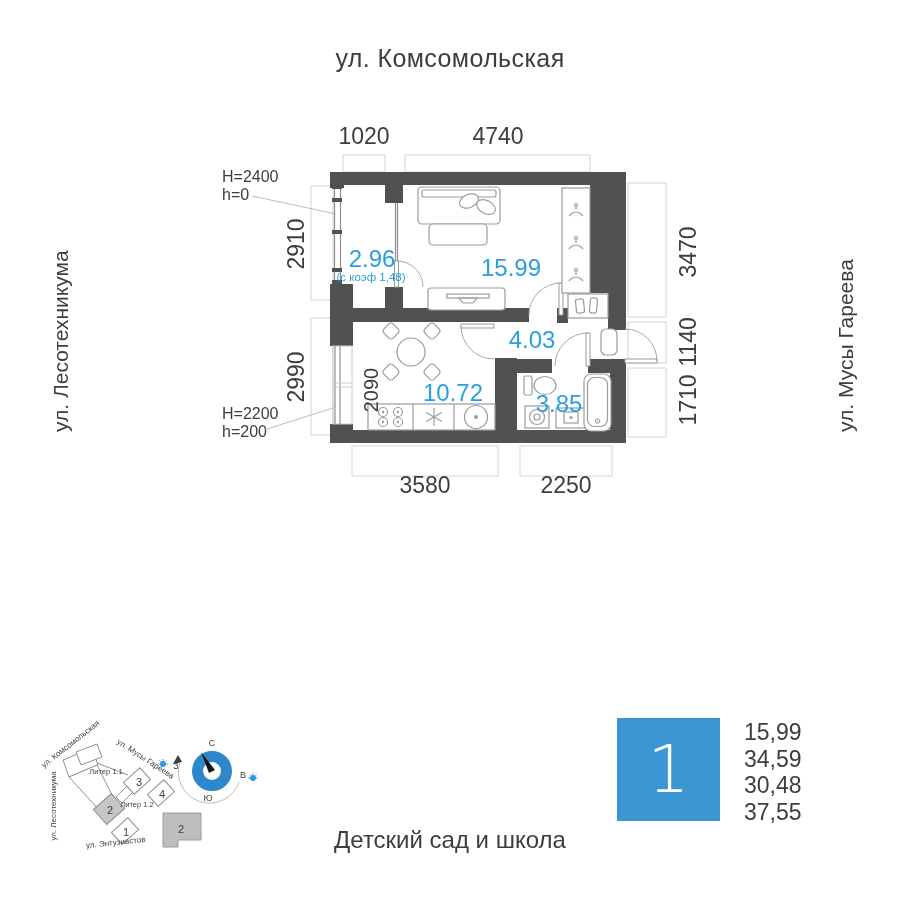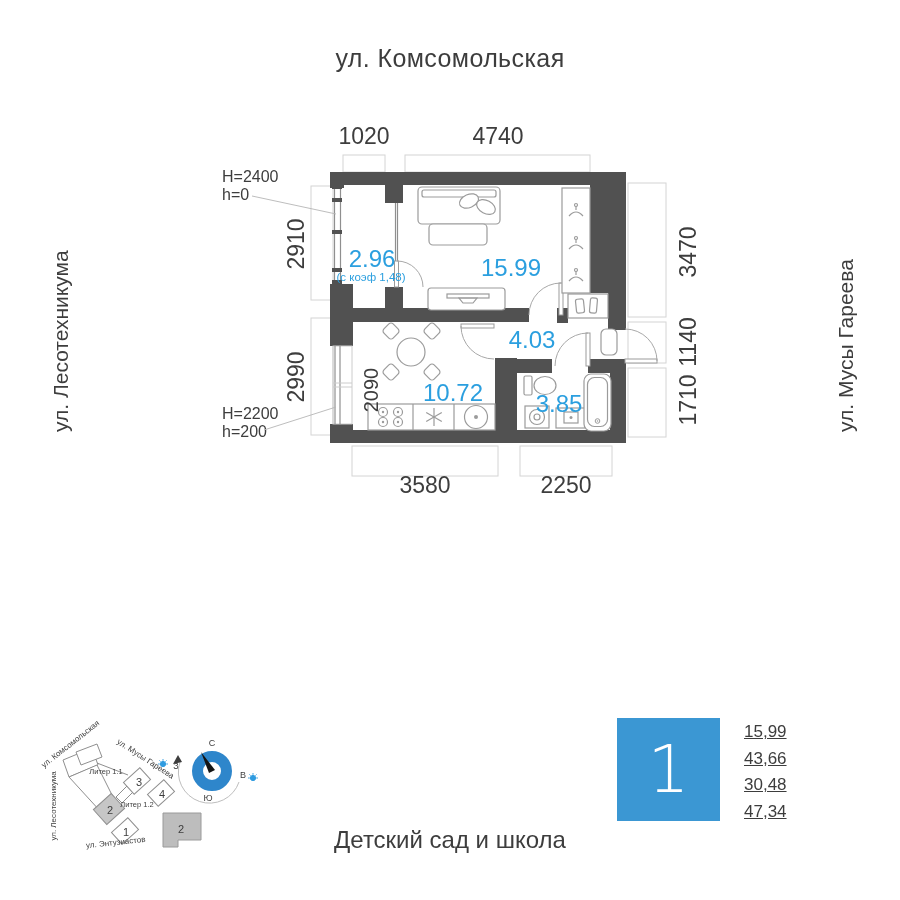--- a/index.html
+++ b/index.html
@@ -14,21 +14,21 @@
   .street-bottom{left:0;right:0;top:826px;text-align:center;font-size:24px;}
   .street-left{left:49px;top:432px;transform:rotate(-90deg);transform-origin:left top;
                font-size:21px;white-space:nowrap;}
   .street-right{left:834px;top:432px;transform:rotate(-90deg);transform-origin:left top;
                 font-size:21px;white-space:nowrap;}
   .legend{left:617px;top:718px;width:260px;height:110px;}
   .legend-square{width:103px;height:103px;background:var(--legend-blue);
                  display:flex;align-items:center;justify-content:center;}
   .legend-number{font-size:66px;font-weight:200;color:#fff;line-height:1;
                  font-family:"DejaVu Sans","Liberation Sans",sans-serif;}
-  .legend-values{position:absolute;left:127px;top:1px;font-size:17px;line-height:26.5px;text-decoration:underline;}
+  .legend-values{position:absolute;left:127px;top:1px;font-size:23px;line-height:26.5px;}
   svg text{font-family:"Liberation Sans",sans-serif;fill:var(--text);}
   .wall{fill:var(--wall);stroke:none;}
   .furn{fill:#fff;stroke:var(--furn);stroke-width:1.2;}
   .fline{fill:none;stroke:var(--furn);stroke-width:1.2;}
   .door{fill:none;stroke:#a8a8a8;stroke-width:1;}
   .leaf{fill:#fff;stroke:var(--furn);stroke-width:1;}
   .dimbox{fill:none;stroke:var(--dimbox);stroke-width:1;}
   .win{stroke:#8f8f8f;stroke-width:1.2;fill:none;}
   .winlite{stroke:#cccccc;stroke-width:1;fill:none;}
   .dim{font-size:23px;}
@@ -308,17 +308,17 @@
     <text class="site-num" x="181" y="833" text-anchor="middle">2</text>
   </g>
 </svg>
 
 <div class="abs legend">
   <div class="legend-square">
     <span class="legend-number">1</span>
   </div>
   <div class="legend-values">
     <div>15,99</div>
-    <div>43,66</div>
+    <div>34,59</div>
     <div>30,48</div>
-    <div>47,34</div>
+    <div>37,55</div>
   </div>
 </div>
 
 </body></html>

